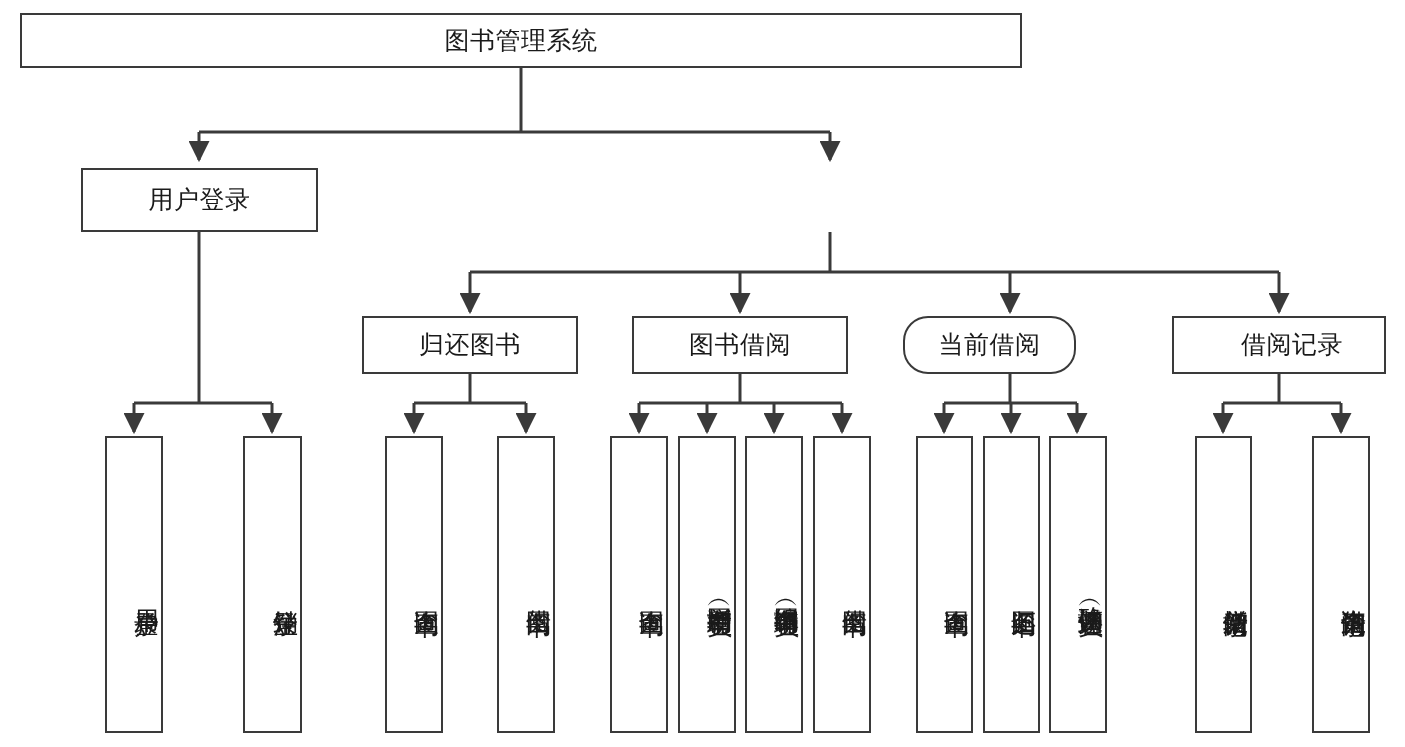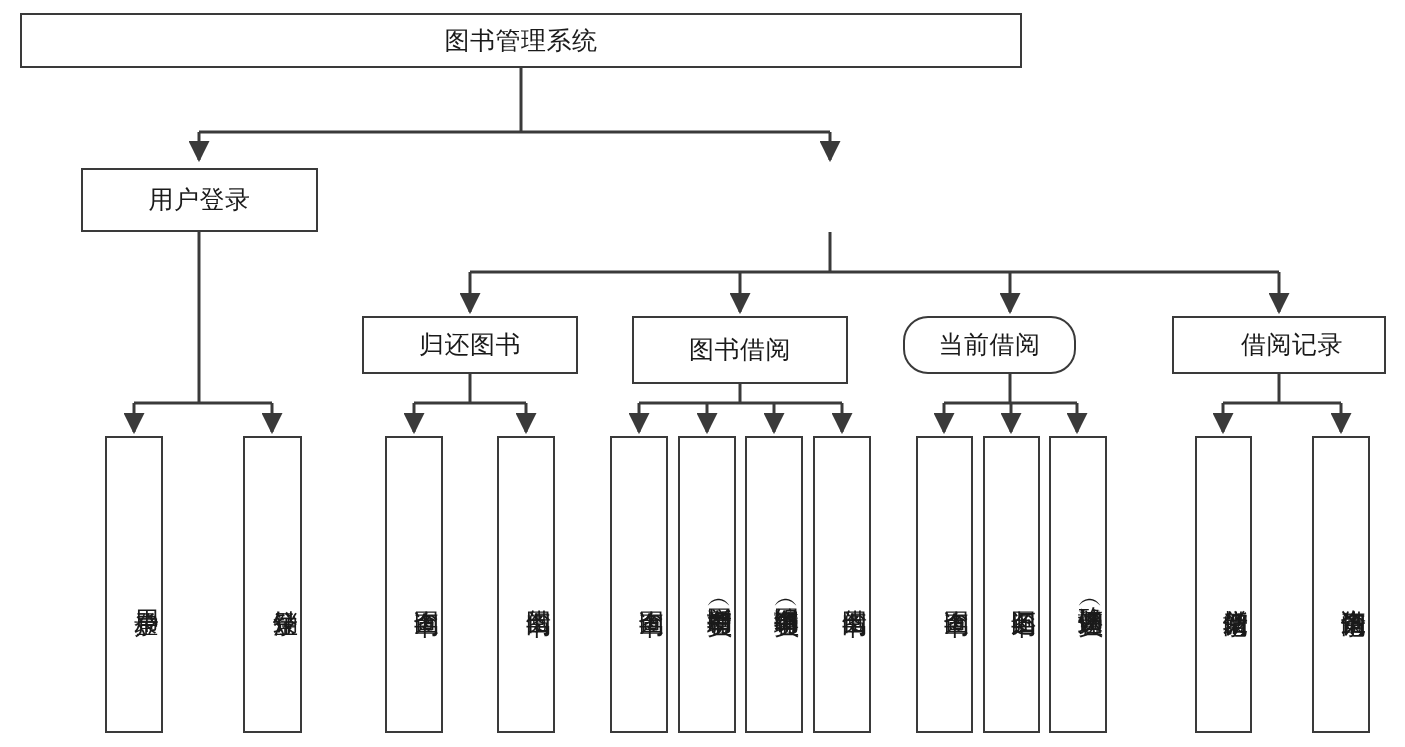--- a/index.html
+++ b/index.html
@@ -127,21 +127,21 @@
     <span class="label">图书管理系统</span>
   </div>
 
   <div class="node node-h" style="left:81px; top:168px; width:237px; height:64px;">
     <span class="label">用户登录</span>
   </div>
 
   <div class="node node-h" style="left:362px; top:316px; width:216px; height:58px;">
     <span class="label">归还图书</span>
   </div>
-  <div class="node node-h" style="left:632px; top:316px; width:216px; height:68px;">
+  <div class="node node-h" style="left:632px; top:316px; width:216px; height:58px;">
     <span class="label">图书借阅</span>
   </div>
   <div class="node node-h" style="left:903px; top:316px; width:173px; height:58px;border-radius:25px;">
     <span class="label">当前借阅</span>
   </div>
   <div class="node node-h" style="left:1172px; top:316px; width:214px; height:58px;padding-left:26px;">
     <span class="label">借阅记录</span>
   </div>
 
   <div class="node node-v" style="left:105px; top:436px; width:58px; height:297px;">

